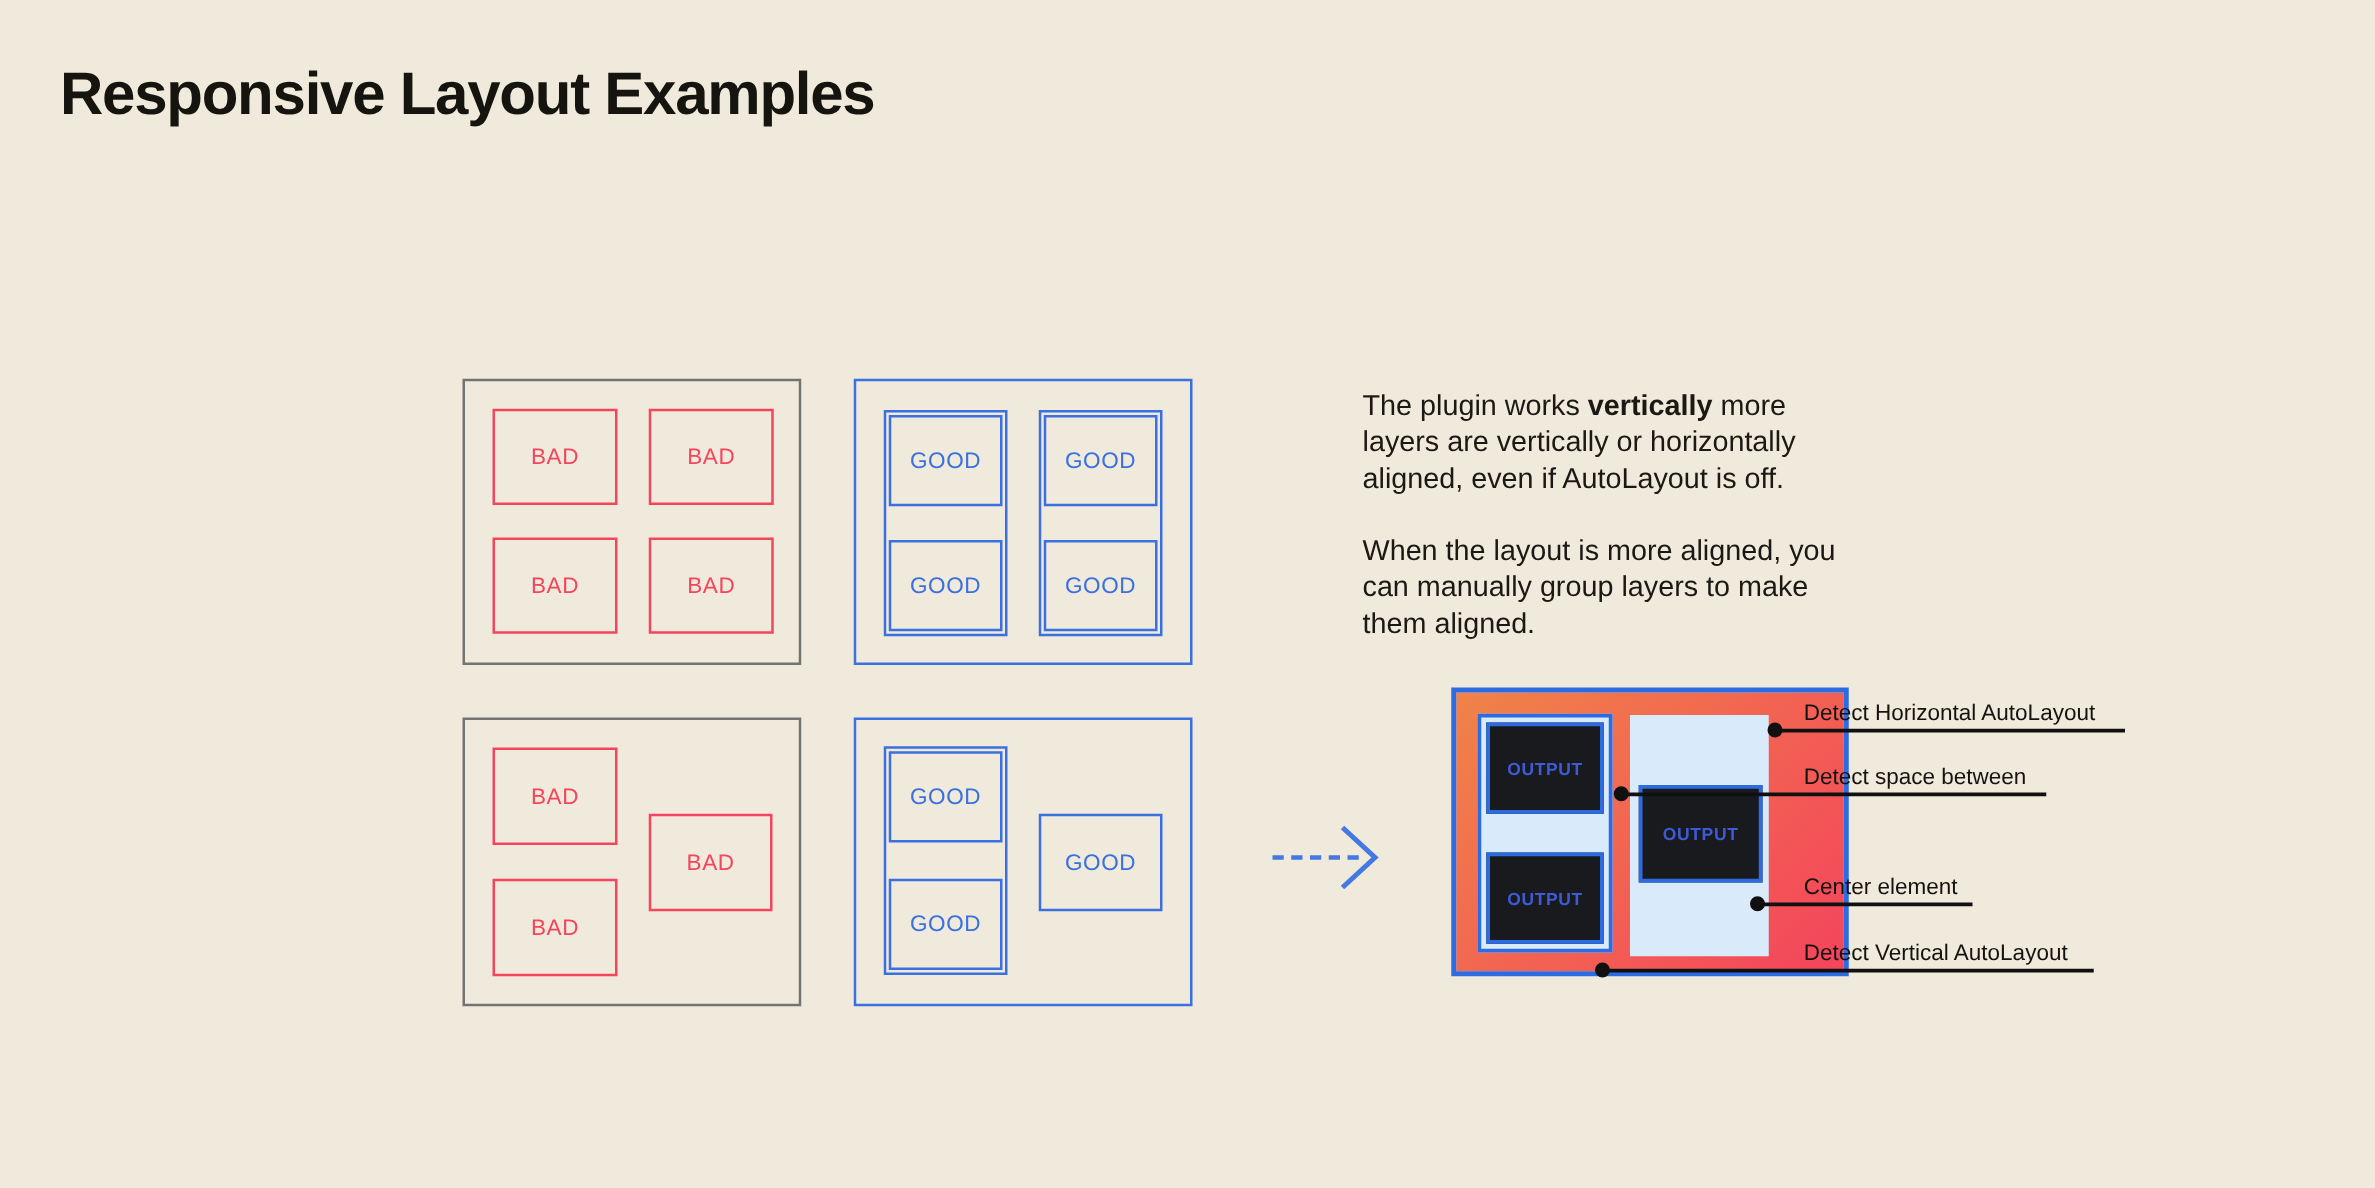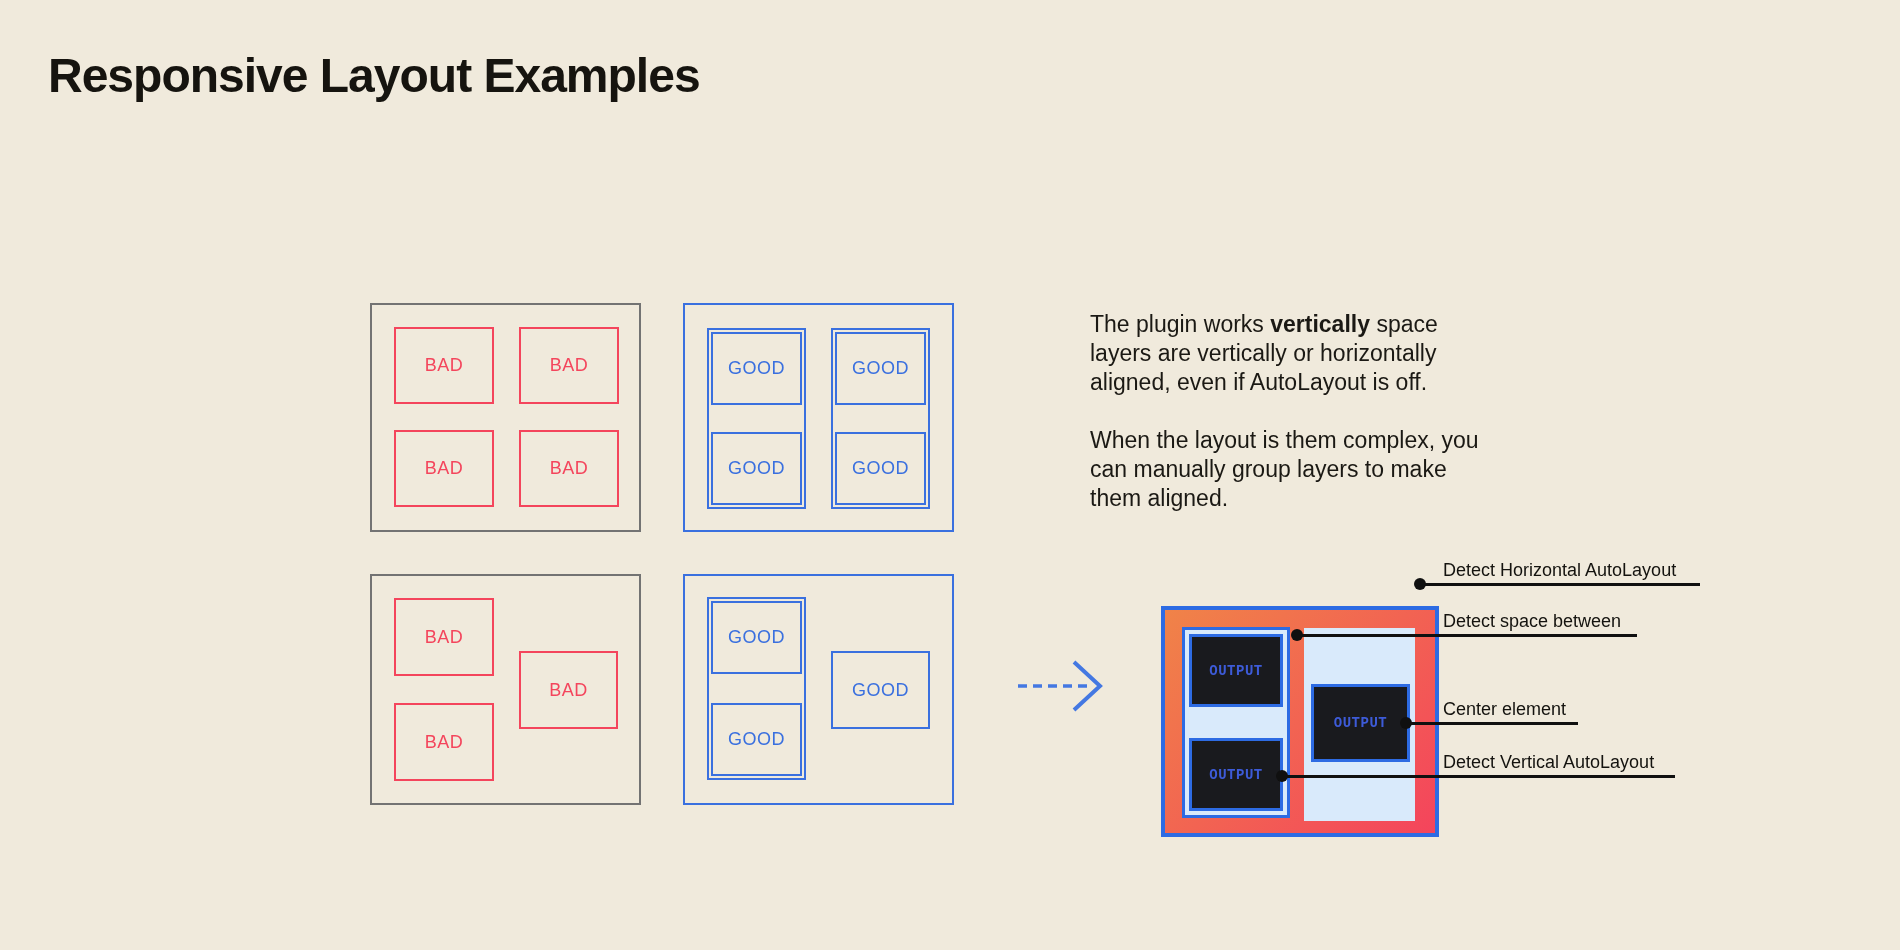--- a/index.html
+++ b/index.html
@@ -42,24 +42,23 @@
     font-size: 23px; line-height: 29px; color: #1B1914; white-space: nowrap;
   }
   .desc .para2 { margin-top: 29px; }
   .desc b { font-weight: 700; }
 
   
   .arrow { position: absolute; left: 1014px; top: 654px; }
 
   
   .output-frame {
-    position: absolute; left: 1161px; top: 606px; width: 278px; height: 231px;
+    position: absolute; left: 1161px; top: 550px; width: 318px; height: 231px;
     border: 4px solid #2D6BE3;
     background: linear-gradient(135deg, #F08348 0%, #F4445C 100%);
-    font-family: Liberation Mono, monospace;
   }
   .out-wrapper {
     position: absolute; left: 17px; top: 17px; width: 108px; height: 191px;
     border: 3px solid #2D6BE3; background: #D9EAFB; padding: 4px;
     display: flex; flex-direction: column; justify-content: space-between;
   }
   .out-box {
     border: 3px solid #2D6BE3; background: #191A1E;
     display: flex; align-items: center; justify-content: center;
     color: #3D5BD8; font-size: 14px; font-weight: 700; letter-spacing: 0.5px;
@@ -141,24 +140,24 @@
       <div class="ex-box blue">
           <span>GOOD</span>
         </div>
     </div>
     <div class="ex-box blue" style="left:146px; top:75px; width:99px; height:78px;">
         <span>GOOD</span>
       </div>
   </div>
 
   <div class="desc">
-    <div><span>The plugin works </span><b>vertically</b><span> space</span></div>
+    <div><span>The plugin works </span><b>vertically</b><span> more</span></div>
     <div>layers are vertically or horizontally</div>
     <div>aligned, even if AutoLayout is off.</div>
-    <div class="para2">When the layout is them complex, you</div>
+    <div class="para2">When the layout is more aligned, you</div>
     <div>can manually group layers to make</div>
     <div>them aligned.</div>
   </div>
 
   <svg class="arrow" width="92" height="64" viewBox="0 0 92 64">
     <line x1="4" y1="32" x2="78" y2="32" stroke="#4478E2" stroke-width="3.5" stroke-dasharray="9 6"></line>
     <polyline points="60,8 86,32 60,56" fill="none" stroke="#4478E2" stroke-width="4"></polyline>
   </svg>
 
   <div class="output-frame">

